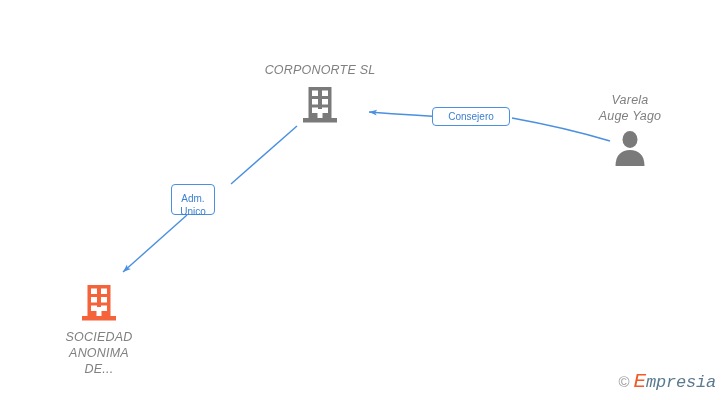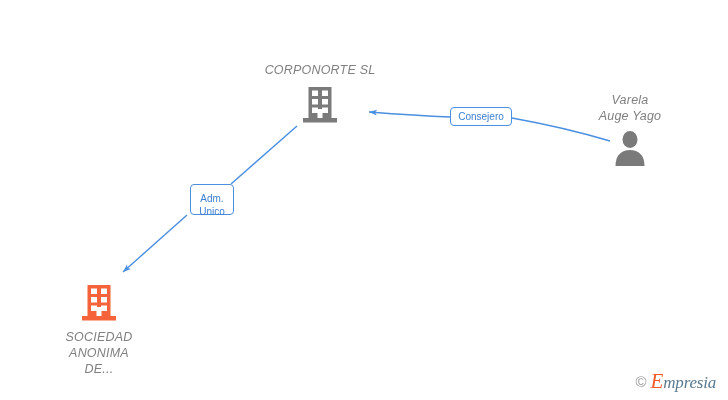--- a/index.html
+++ b/index.html
@@ -80,27 +80,27 @@
     line-height: 13px;
     text-align: center;
     display: flex;
     flex-direction: column;
     justify-content: center;
     align-items: center;
     white-space: pre-line;
     user-select: none;
   }
   #label-consejero {
-    left: 450px;
+    left: 432px;
     top: 107px;
-    width: 62px;
+    width: 78px;
     height: 19px;
   }
   #label-adm-unico {
-    left: 190px;
+    left: 171px;
     top: 184px;
     width: 44px;
     height: 31px;
     padding: 11px 0 0 0;
   }
 
   
   #watermark {
     position: absolute;
     right: 12px;
@@ -109,21 +109,21 @@
     align-items: center;
     gap: 4px;
     user-select: none;
   }
   #watermark .copy {
     color: #9a9a9a;
     font-size: 15px;
     line-height: 1;
   }
   #watermark .brand {
-    font-family: Liberation Serif, serif;
+    font-family: Liberation Mono, monospace;
     font-style: italic;
     font-size: 17px;
     line-height: 1;
     color: #5b7a90;
     letter-spacing: -0.2px;
   }
   #watermark .brand .cap {
     color: #f15a29;
     font-size: 21px;
   }

